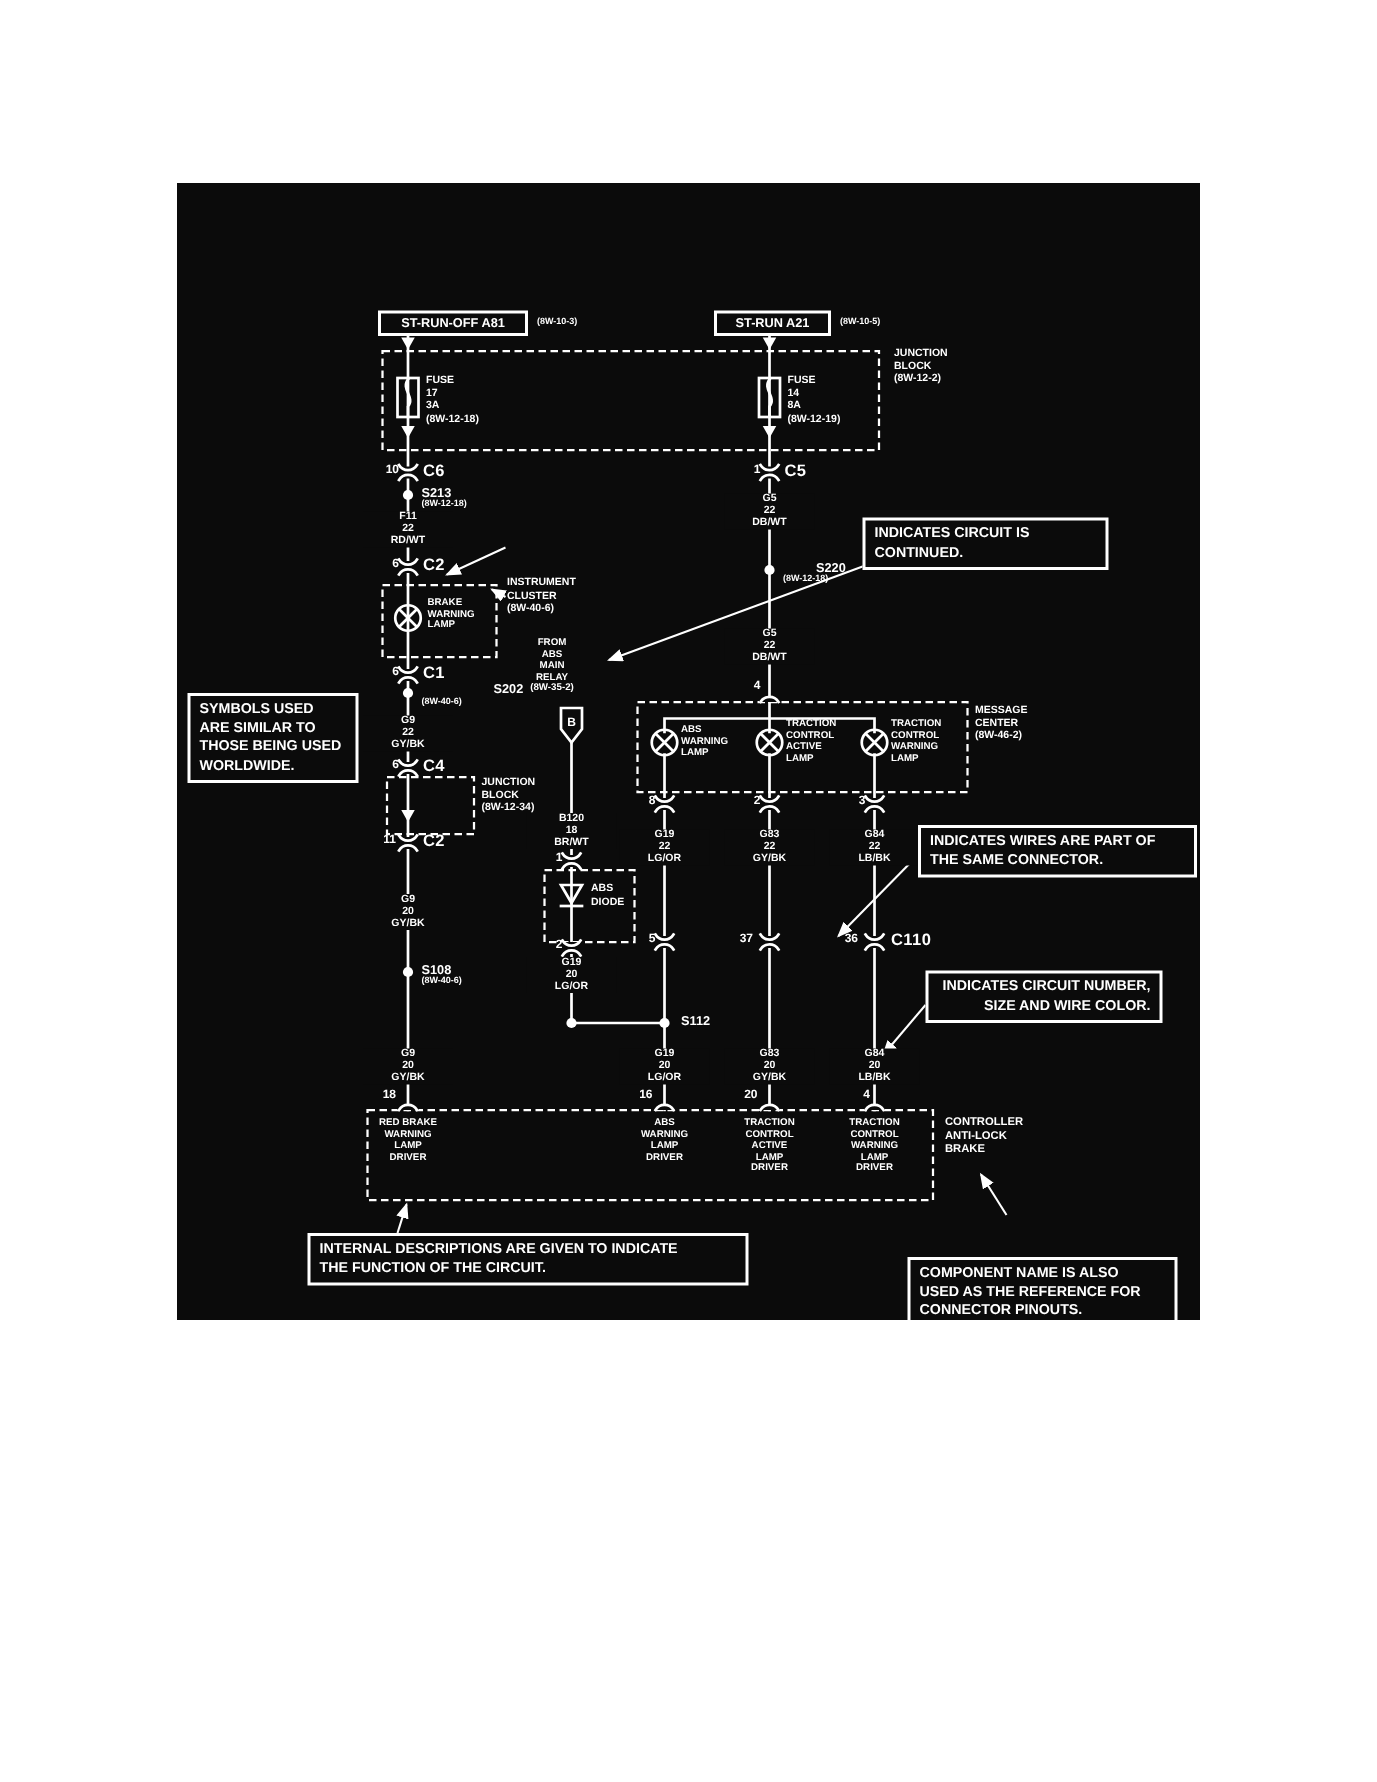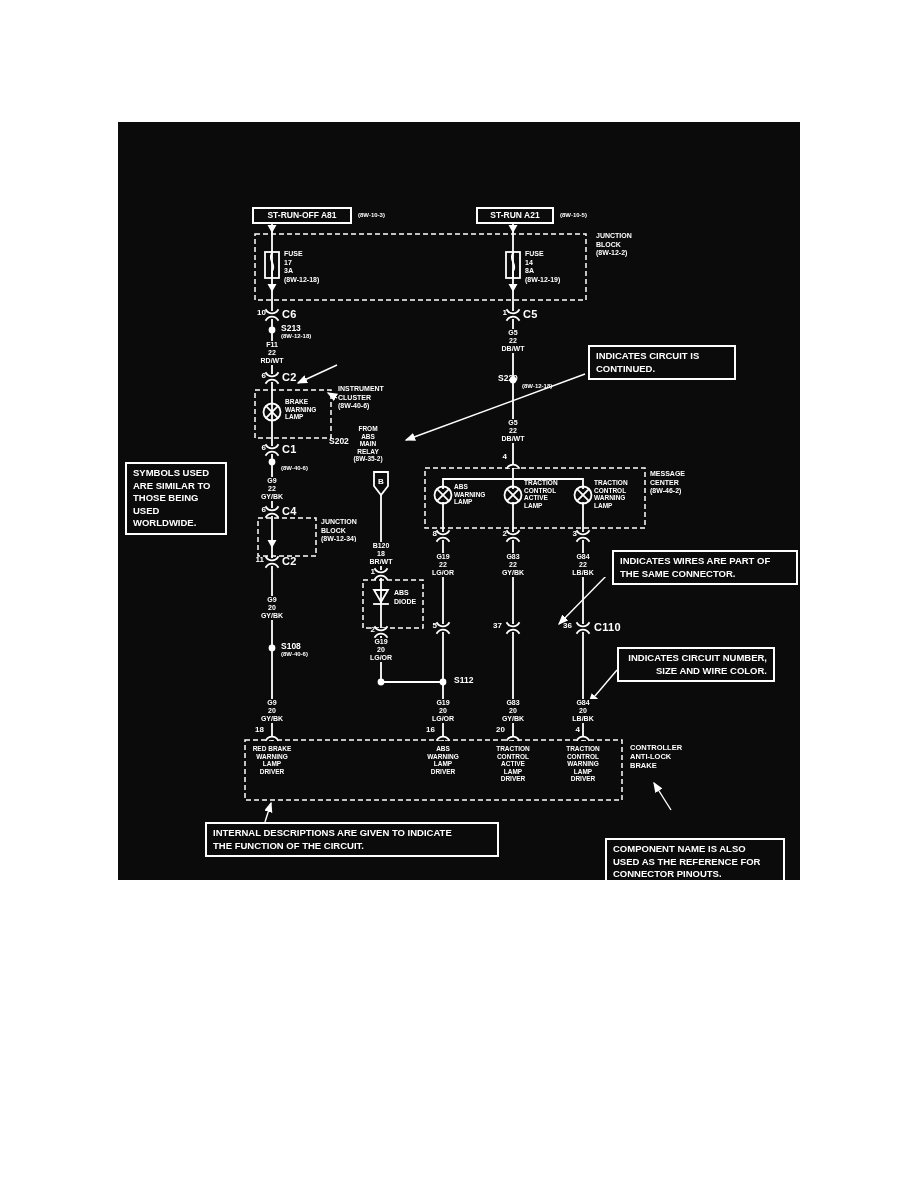--- a/index.html
+++ b/index.html
@@ -189,21 +189,21 @@
   <div class="t pin" style="left:128px; top:249px;">6</div>
   <div class="t cname" style="left:164px; top:249px;">C2</div>
   <div class="t small" style="left:167px; top:276px;">BRAKE
 WARNING
 LAMP</div>
   <div class="t med" style="left:220px; top:263px;">INSTRUMENT
 CLUSTER
 (8W-40-6)</div>
   <div class="t pin" style="left:128px; top:321px;">6</div>
   <div class="t cname" style="left:164px; top:321px;">C1</div>
-  <div class="t sname" style="left:163px; top:314px;padding-left:48px;">S202</div>
+  <div class="t sname" style="left:163px; top:332px;padding-left:48px;">S202</div>
   <div class="t ref" style="left:163px; top:343px;">(8W-40-6)</div>
   <div class="t wl" style="left:124px; top:355px;">G9
 22
 GY/BK</div>
   <div class="t pin" style="left:128px; top:383px;">6</div>
   <div class="t cname" style="left:164px; top:383px;">C4</div>
   <div class="t med" style="left:203px; top:396px;">JUNCTION
 BLOCK
 (8W-12-34)</div>
   <div class="t pin" style="left:126px; top:433px;">11</div>
@@ -216,21 +216,21 @@
   <div class="t wl" style="left:124px; top:577px;">G9
 20
 GY/BK</div>
   <div class="t pin" style="left:126px; top:603px;">18</div>
 
   <div class="t pin" style="left:369px; top:186px;">1</div>
   <div class="t cname" style="left:405px; top:186px;">C5</div>
   <div class="t wl" style="left:365px; top:207px;">G5
 22
 DB/WT</div>
-  <div class="t sname" style="left:380px; top:251px;">S220</div>
+  <div class="t sname" style="left:398px; top:251px;padding-left:28px;">S220</div>
   <div class="t ref" style="left:404px; top:261px;">(8W-12-18)</div>
   <div class="t wl" style="left:365px; top:297px;">G5
 22
 DB/WT</div>
   <div class="t pin" style="left:369px; top:330px;">4</div>
 
   <div class="t med" style="left:532px; top:348px;">MESSAGE
 CENTER
 (8W-46-2)</div>
   <div class="t small" style="left:336px; top:361px;">ABS
@@ -306,23 +306,23 @@
 DRIVER</div>
   <div class="t small" style="left:430px; top:623px; width:70px; text-align:center;">TRACTION
 CONTROL
 WARNING
 LAMP
 DRIVER</div>
   <div class="t" style="left:512px; top:621px; font-size:7.5px; line-height:9px;">CONTROLLER
 ANTI-LOCK
 BRAKE</div>
 
-  <div class="callout" style="left:470px; top:223px; width:148px;">INDICATES CIRCUIT IS
+  <div class="callout" style="left:457px; top:223px; width:164px;">INDICATES CIRCUIT IS
 CONTINUED.</div>
-  <div class="callout" style="left:7px; top:340px; width:102px;">SYMBOLS USED
+  <div class="callout" style="left:7px; top:340px; width:114px;">SYMBOLS USED
 ARE SIMILAR TO
 THOSE BEING USED
 WORLDWIDE.</div>
   <div class="callout" style="left:494px; top:428px; width:186px;">INDICATES WIRES ARE PART OF
 THE SAME CONNECTOR.</div>
   <div class="callout" style="left:499px; top:525px; width:158px;text-align:right;">INDICATES CIRCUIT NUMBER,
 SIZE AND WIRE COLOR.</div>
   <div class="callout" style="left:87px; top:700px; width:294px;">INTERNAL DESCRIPTIONS ARE GIVEN TO INDICATE
 THE FUNCTION OF THE CIRCUIT.</div>
   <div class="callout" style="left:487px; top:716px; width:180px;">COMPONENT NAME IS ALSO

